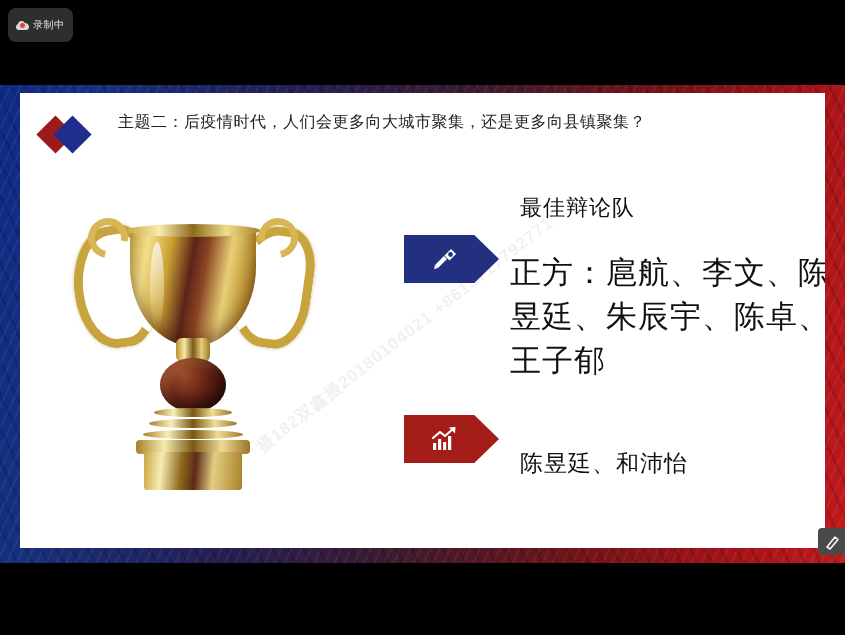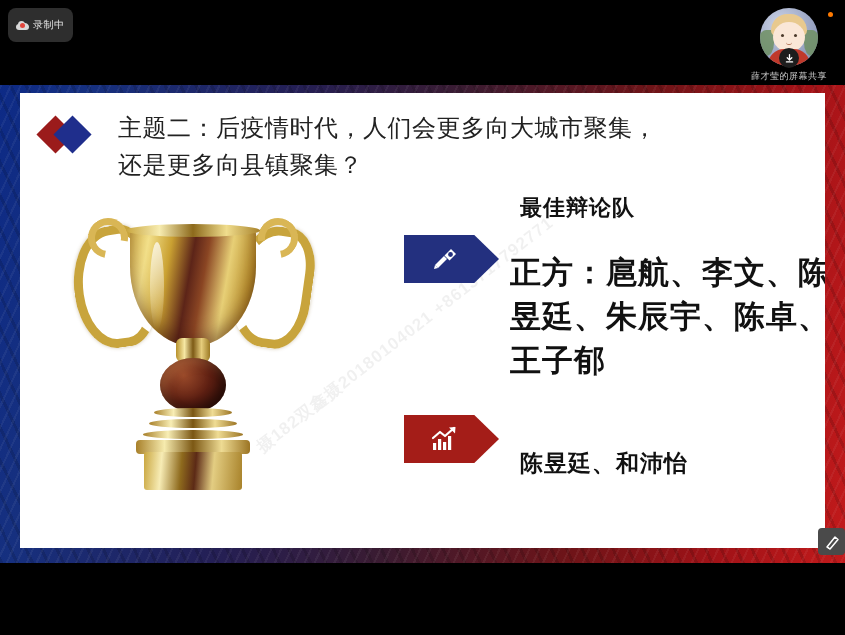--- a/index.html
+++ b/index.html
@@ -52,21 +52,21 @@
              white-space:nowrap;pointer-events:none;letter-spacing:1px;}
 
   
   .logo{position:absolute;left:22px;top:22px;width:58px;height:40px;}
   .dia{position:absolute;width:27px;height:27px;transform:rotate(45deg);top:6px;}
   .dia.red{left:0;background:#9b1b1b;}
   .dia.blue{left:17px;background:#1f2e8c;}
 
   
   .title{position:absolute;left:98px;top:17px;width:540px;color:#222;
-         font-family:"DejaVu Serif","Liberation Serif",serif;font-size:24px;line-height:1.55;letter-spacing:.5px;}
+         font-family:"DejaVu Serif","Liberation Serif",serif;font-size:16px;line-height:1.55;letter-spacing:.5px;}
 
   
   .trophy{position:absolute;left:48px;top:115px;width:250px;height:285px;}
   .t-bowl{position:absolute;left:62px;top:20px;width:126px;height:118px;
      background:linear-gradient(100deg,#d8b44a 0%,#f3e08a 14%,#caa132 30%,#5c2418 46%,#8a4523 56%,#e7cf76 72%,#b98f2c 88%,#6d4e14 100%);
      border-radius:8px 8px 52% 52%/6px 6px 70% 70%;box-shadow:inset 0 -8px 16px rgba(60,20,10,.45);}
   .t-rim{position:absolute;left:58px;top:16px;width:134px;height:13px;border-radius:50%;
      background:linear-gradient(90deg,#c9a63f,#f7ecb0,#8d6a1c,#f0dd8d,#a8822a);}
   .t-handle{position:absolute;top:18px;width:62px;height:104px;border:9px solid #c8a43c;border-radius:60% 40% 46% 54%;
      background:transparent;box-shadow:inset 0 0 6px rgba(255,255,255,.5),0 0 4px rgba(120,90,20,.35);}
@@ -91,21 +91,21 @@
      background:linear-gradient(180deg,rgba(255,255,255,.72),rgba(255,255,255,0));}
 
   
   .arrow{position:absolute;height:48px;width:95px;display:flex;align-items:center;justify-content:flex-start;
      clip-path:polygon(0 0,74% 0,100% 50%,74% 100%,0 100%);padding-left:26px;box-sizing:border-box;}
   .arrow.blue{left:384px;top:142px;background:#23307f;}
   .arrow.red{left:384px;top:322px;background:#a41d18;}
   .arrow svg{display:block;}
 
   
-  .rt{position:absolute;color:#111;font-weight:700;letter-spacing:1px;
+  .rt{position:absolute;color:#111;font-weight:400;letter-spacing:1px;
       font-family:"DejaVu Sans","Liberation Sans",sans-serif;}
   .rt-h1{left:500px;top:100px;font-size:22px;}
   .rt-b1{left:490px;top:157px;width:320px;font-size:31px;line-height:1.42;}
   .rt-h2{left:500px;top:285px;font-size:21px;}
   .rt-b2{left:500px;top:355px;font-size:23px;}
 
   
   .annot-btn{position:absolute;right:0px;top:443px;width:27px;height:27px;background:#4a4a4a;
      border-radius:4px;display:flex;align-items:center;justify-content:center;}
 
@@ -123,42 +123,20 @@
     <div class="rec-pill">
       <span class="rec-cloud">
         <span class="c1"></span>
           <span class="c2"></span>
           <span class="c3"></span>
           <span class="dot"></span>
       </span>
       <span class="rec-text">录制中</span>
     </div>
 
-    <div class="presenter">
-      <span class="rec-led"></span>
-      <div class="avatar-wrap">
-        <div class="avatar">
-          <span class="av-leaf-l"></span>
-            <span class="av-leaf-r"></span>
-          <span class="av-hair"></span>
-          <span class="av-face"></span>
-          <span class="av-eye l"></span>
-            <span class="av-eye r"></span>
-          <span class="av-mouth"></span>
-          <span class="av-body"></span>
-        </div>
-        <div class="av-badge">
-          <svg width="11" height="11" viewBox="0 0 11 11">
-            <path d="M5.5 1.6v5.2M3.2 4.7l2.3 2.3 2.3-2.3" stroke="#fff" stroke-width="1.3" fill="none" stroke-linecap="round" stroke-linejoin="round"></path>
-            <path d="M2.4 8.9h6.2" stroke="#fff" stroke-width="1.3" stroke-linecap="round"></path>
-          </svg>
-        </div>
-      </div>
-      <div class="presenter-label">薛才莹的屏幕共享</div>
-    </div>
   </div>
 
   <div class="stage">
     <div class="stage-tex"></div>
 
     <div class="canvas">
 
       <div class="watermark">摄182双鑫摄20180104021  +8613717792771</div>
 
       <div class="logo">

